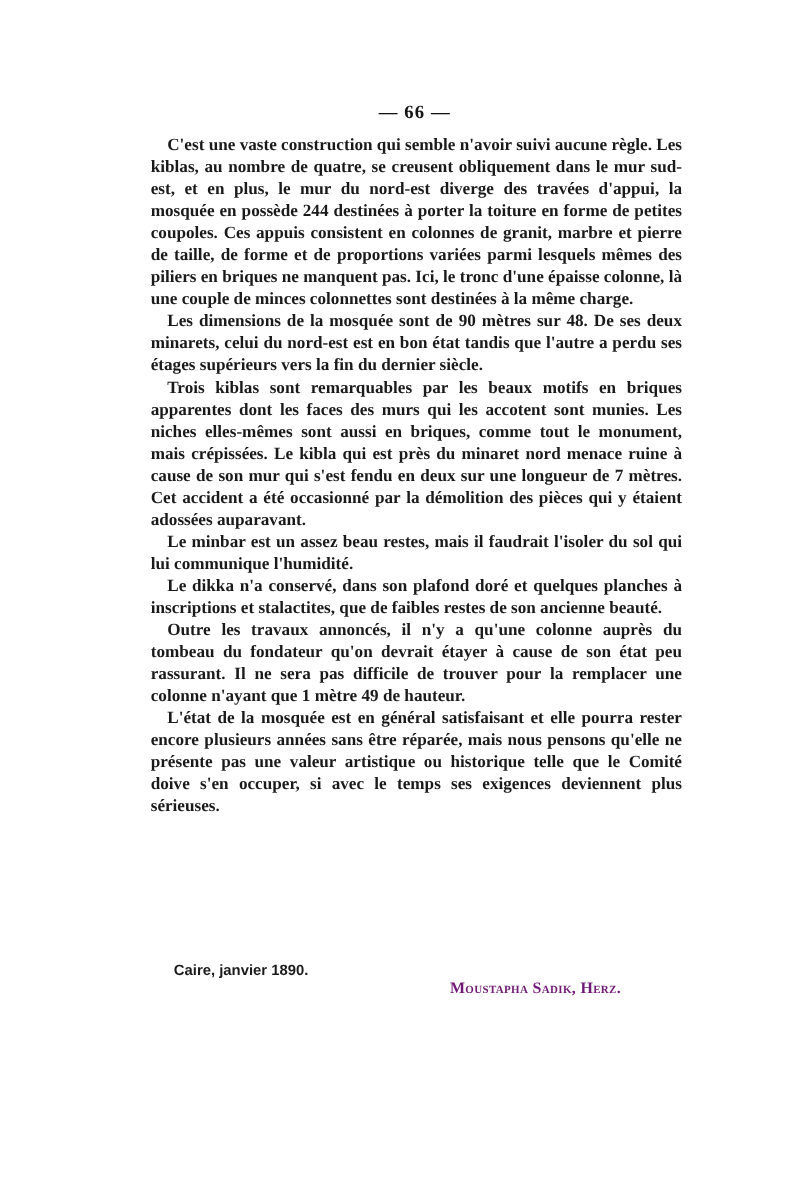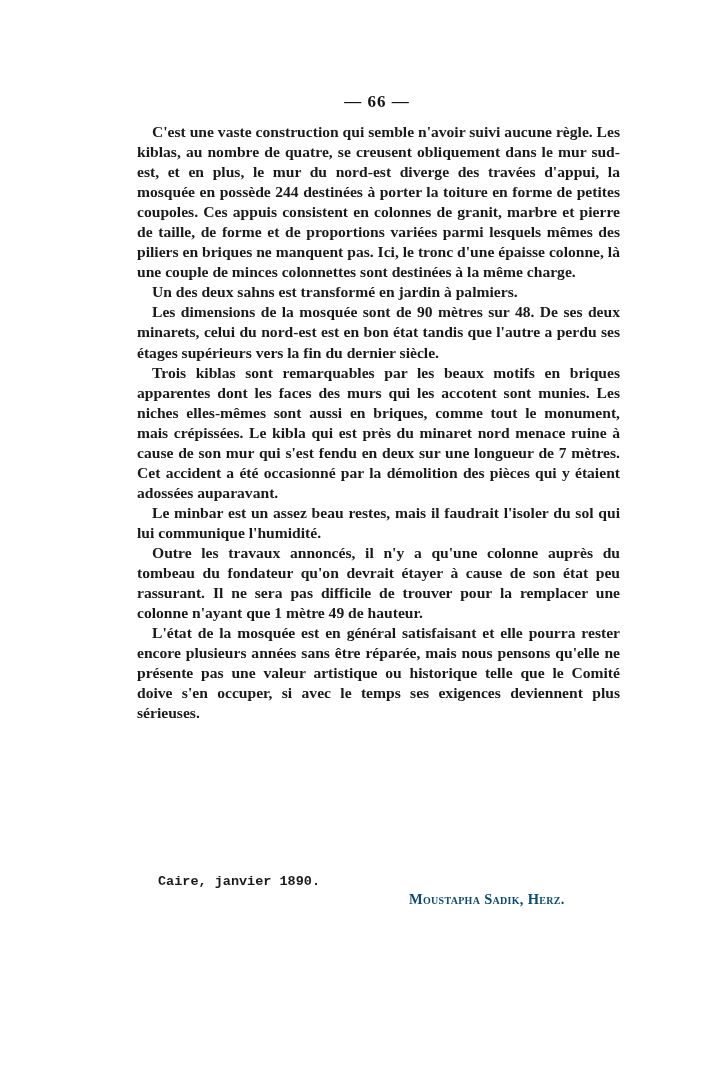--- a/index.html
+++ b/index.html
@@ -16,40 +16,40 @@
   }
   .body-text {
     position: absolute; left: 125px; top: 122px; width: 483px;
     font-family: "Liberation Serif", serif;
     font-size: 15.6px; line-height: 20.05px; font-weight: bold;
     text-align: justify; color: #1a1a1a;
   }
   .para { margin: 0; text-indent: 15px; text-align: justify; }
   .place-date {
     position: absolute; left: 146px; top: 874px;
-    font-family: Liberation Mono, monospace; font-weight: bold; font-size: 13.5px;
+    font-family: Liberation Sans, sans-serif; font-weight: bold; font-size: 13.5px;
     color: #1a1a1a;
   }
   .signature {
     position: absolute; left: 397px; top: 891px;
     font-family: "Liberation Serif", serif; font-weight: bold; font-size: 14.5px;
-    font-variant: small-caps; letter-spacing: 0.3px; color: #0c4a6e;
+    font-variant: small-caps; letter-spacing: 0.3px; color: #701a75;
   }
 </style>
 </head>
 <body>
 
 <div class="page">
   <div class="page-number">— 66 —</div>
 
   <div class="body-text">
     <p class="para">C'est une vaste construction qui semble n'avoir suivi aucune règle. Les kiblas, au nombre de quatre, se creusent obliquement dans le mur sud-est, et en plus, le mur du nord-est diverge des travées d'appui, la mosquée en possède 244 destinées à porter la toiture en forme de petites coupoles. Ces appuis consistent en colonnes de granit, marbre et pierre de taille, de forme et de proportions variées parmi lesquels mêmes des piliers en briques ne manquent pas. Ici, le tronc d'une épaisse colonne, là une couple de minces colonnettes sont destinées à la même charge.</p>
-    <p class="para">Un des deux sahns est transformé en jardin à palmiers.</p>
     <p class="para">Les dimensions de la mosquée sont de 90 mètres sur 48. De ses deux minarets, celui du nord-est est en bon état tandis que l'autre a perdu ses étages supérieurs vers la fin du dernier siècle.</p>
     <p class="para">Trois kiblas sont remarquables par les beaux motifs en briques apparentes dont les faces des murs qui les accotent sont munies. Les niches elles-mêmes sont aussi en briques, comme tout le monument, mais crépissées. Le kibla qui est près du minaret nord menace ruine à cause de son mur qui s'est fendu en deux sur une longueur de 7 mètres. Cet accident a été occasionné par la démolition des pièces qui y étaient adossées auparavant.</p>
     <p class="para">Le minbar est un assez beau restes, mais il faudrait l'isoler du sol qui lui communique l'humidité.</p>
+    <p class="para">Le dikka n'a conservé, dans son plafond doré et quelques planches à inscriptions et stalactites, que de faibles restes de son ancienne beauté.</p>
     <p class="para">Outre les travaux annoncés, il n'y a qu'une colonne auprès du tombeau du fondateur qu'on devrait étayer à cause de son état peu rassurant. Il ne sera pas difficile de trouver pour la remplacer une colonne n'ayant que 1 mètre 49 de hauteur.</p>
     <p class="para">L'état de la mosquée est en général satisfaisant et elle pourra rester encore plusieurs années sans être réparée, mais nous pensons qu'elle ne présente pas une valeur artistique ou historique telle que le Comité doive s'en occuper, si avec le temps ses exigences deviennent plus sérieuses.</p>
   </div>
 
   <div class="place-date">Caire, janvier 1890.</div>
   <div class="signature">Moustapha Sadik, Herz.</div>
 </div>
 
 </body></html>

